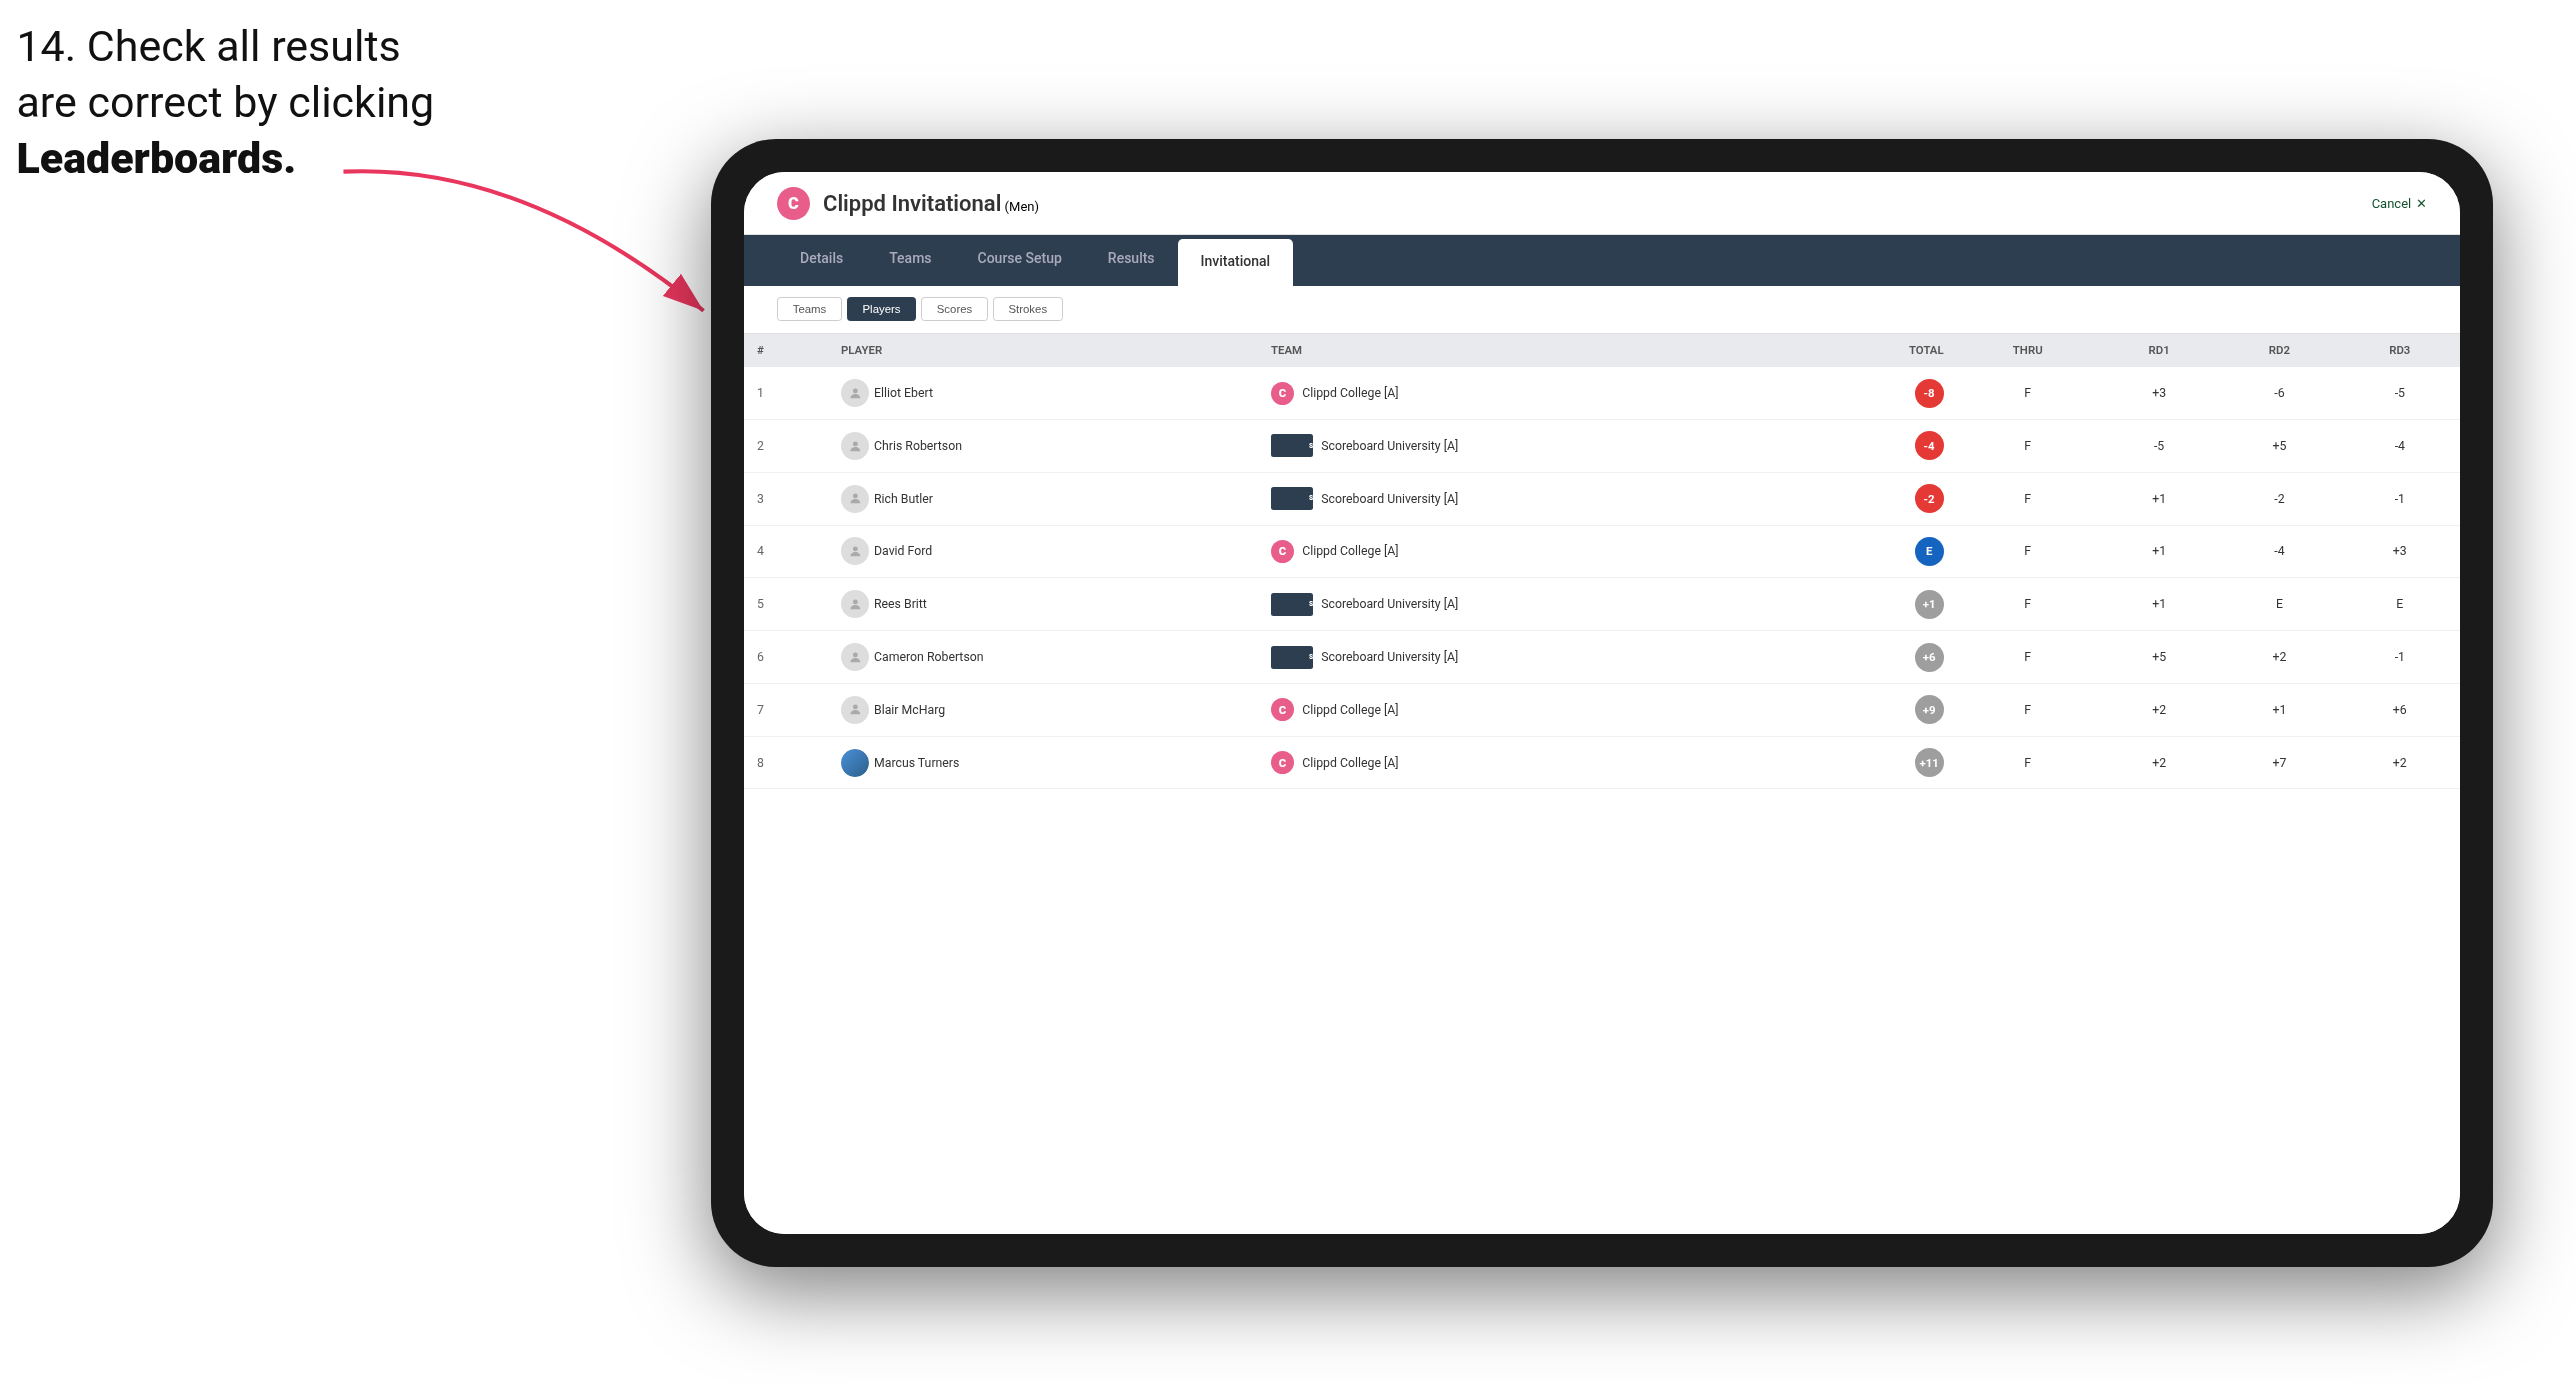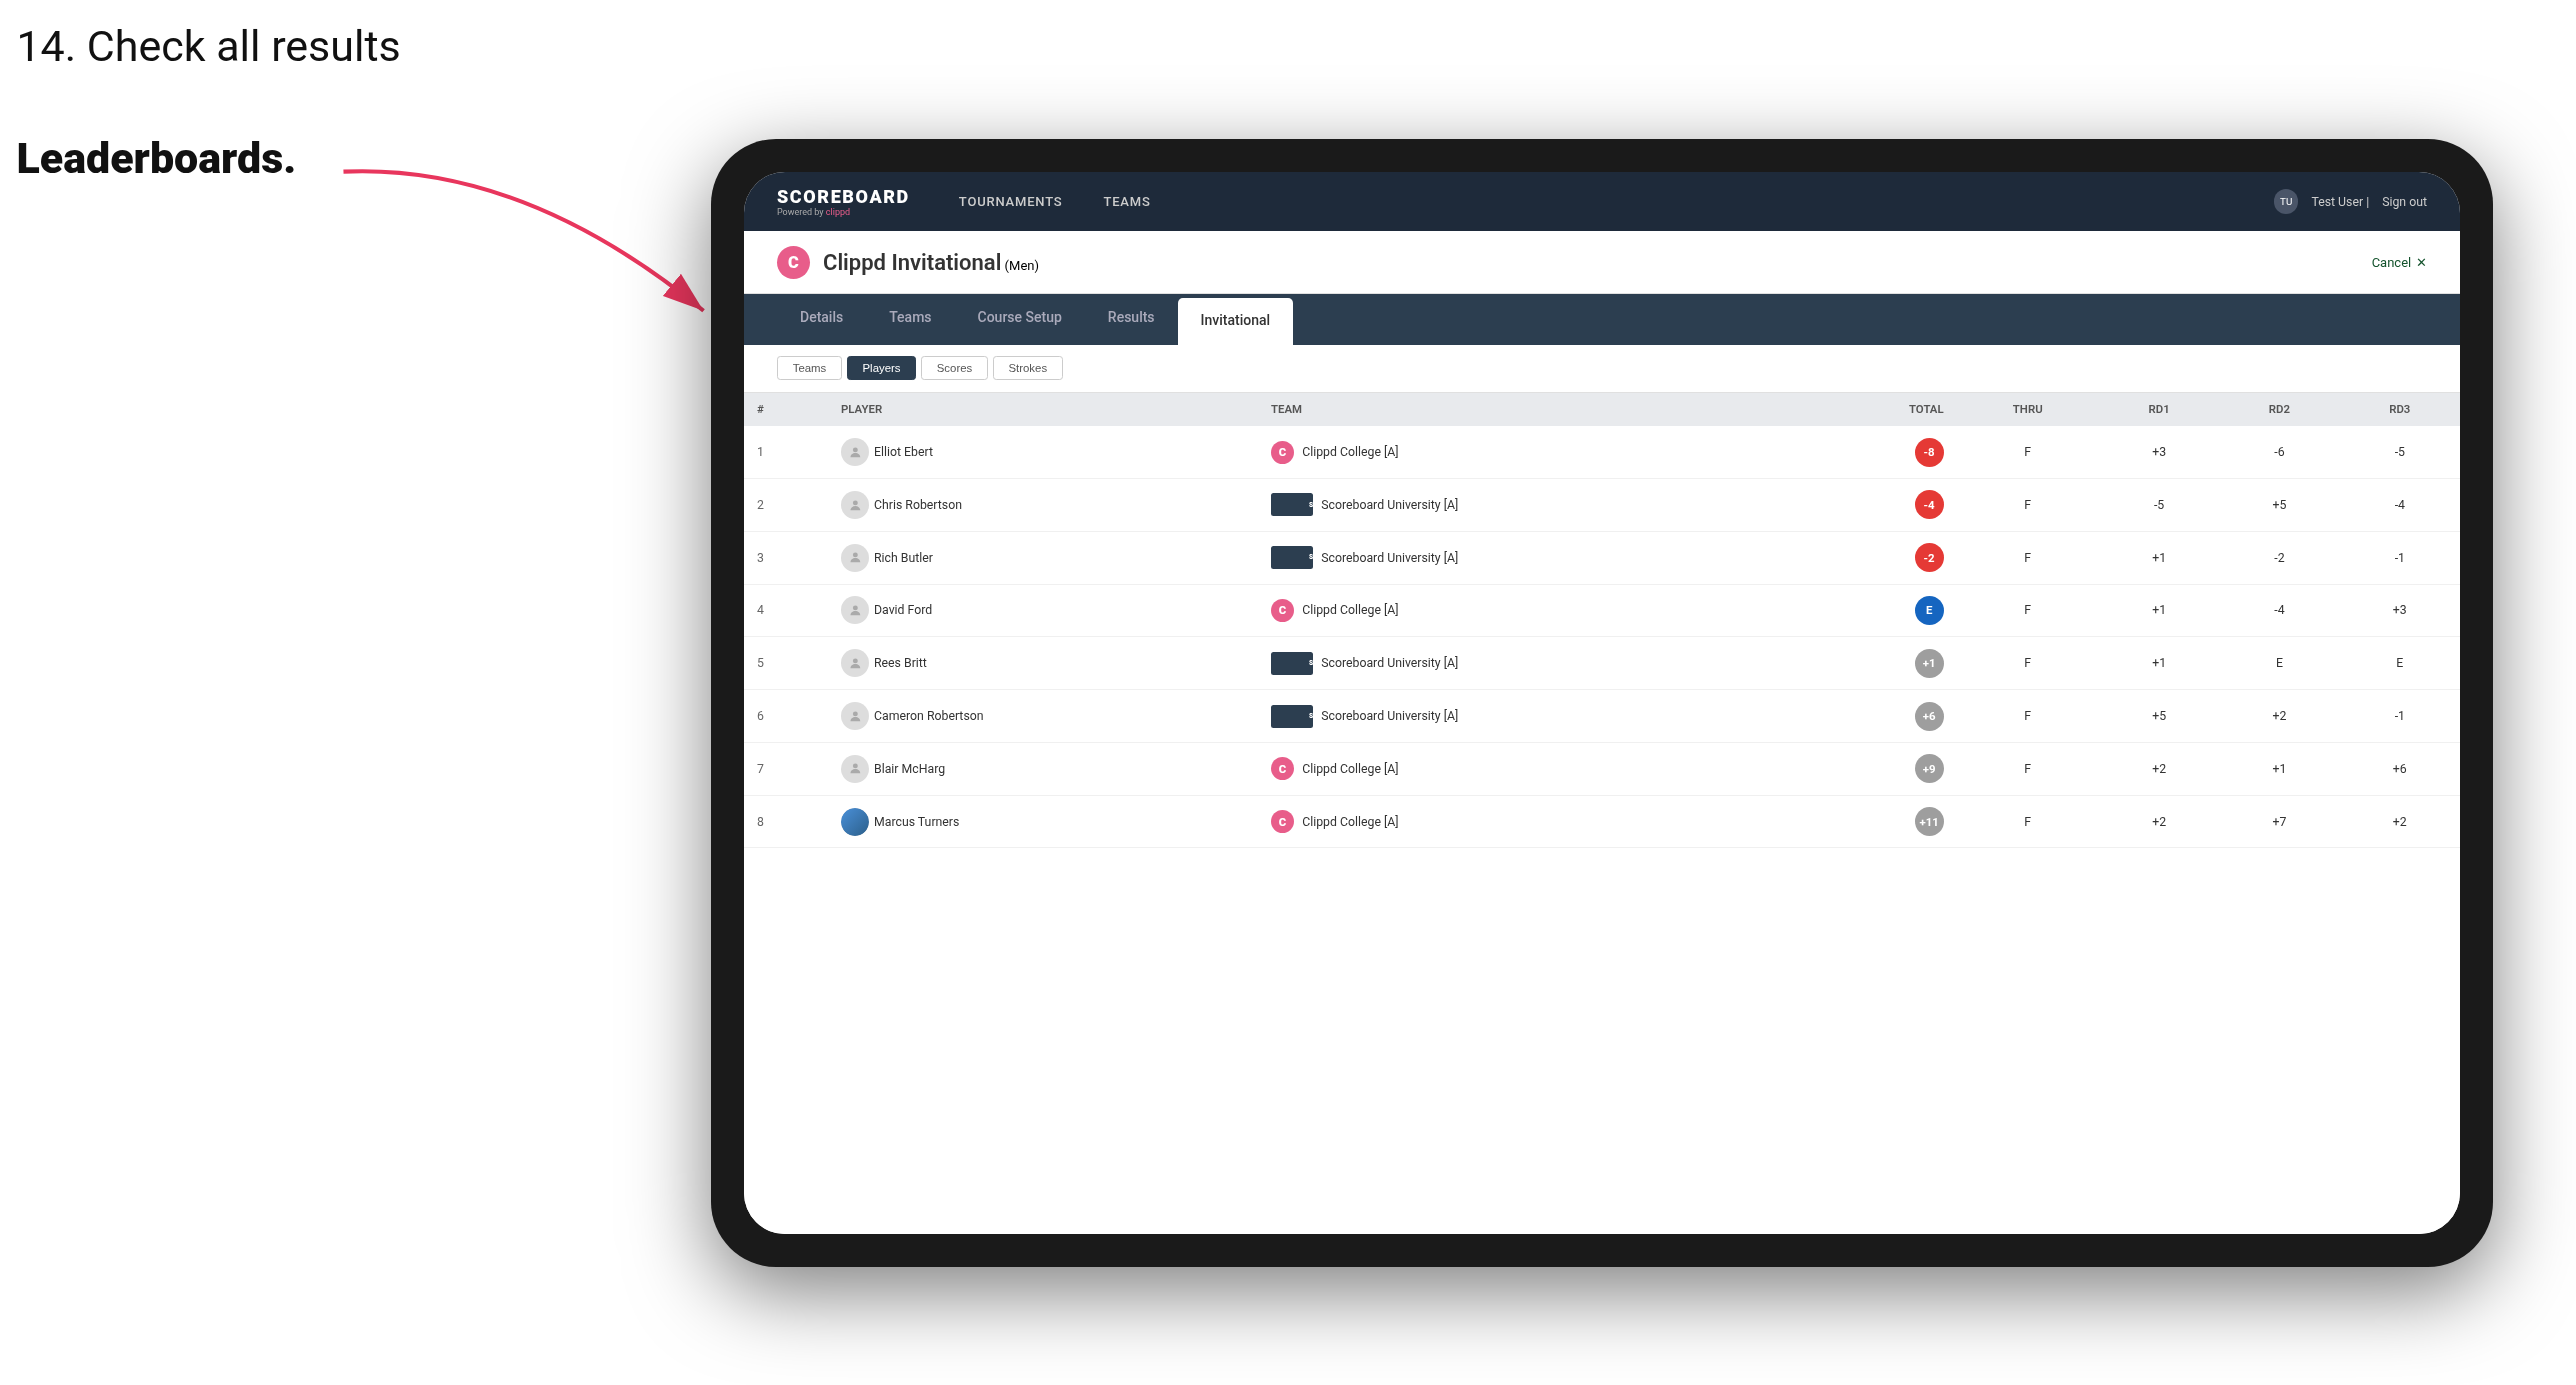--- a/index.html
+++ b/index.html
@@ -317,53 +317,38 @@
     
     .table-container::-webkit-scrollbar { width: 4.9px; }
     .table-container::-webkit-scrollbar-track { background: #f1f1f1; }
     .table-container::-webkit-scrollbar-thumb { background: #ccc; border-radius: 2.5px; }
   </style>
 </head>
 <body>
 
 <div class="instruction">
   <span>14. Check all results</span><br>
-  <br>
+  <span>are correct by clicking</span><br>
   <strong>Leaderboards.</strong>
 </div>
 
 <div class="arrow-container">
   <svg viewBox="0 0 600 260" xmlns="http://www.w3.org/2000/svg">
     <defs>
       <marker id="arrowhead" markerWidth="10" markerHeight="7" refX="10" refY="3.5" orient="auto">
         <polygon points="0 0, 10 3.5, 0 7" fill="#e8365d"></polygon>
       </marker>
     </defs>
     <path d="M 80 30 Q 300 20 520 200" stroke="#e8365d" stroke-width="5" fill="none" marker-end="url(#arrowhead)"></path>
   </svg>
 </div>
 
 <div class="tablet-shell">
   <div class="tablet-screen">
 
-    <div class="app-header">
-      <div class="logo-area">
-        <span class="logo-text">SCOREBOARD</span>
-        <span class="logo-sub">Powered by <span style="color:#e85d8a">clippd</span></span>
-      </div>
-      <div class="nav-links">
-        <span class="nav-link">TOURNAMENTS</span>
-        <span class="nav-link">TEAMS</span>
-      </div>
-      <div class="header-right">
-        <div class="user-avatar-small">TU</div>
-        <span>Test User |</span>
-        <span style="cursor:pointer;color:#ccc;">Sign out</span>
-      </div>
-    </div>
 
     <div class="tournament-header">
       <div class="tournament-logo">C</div>
       <div>
         <span class="tournament-name">Clippd Invitational</span>
         <span>(Men)</span>
       </div>
       <div class="tournament-cancel">
         <span>Cancel</span>
         <span>✕</span>

